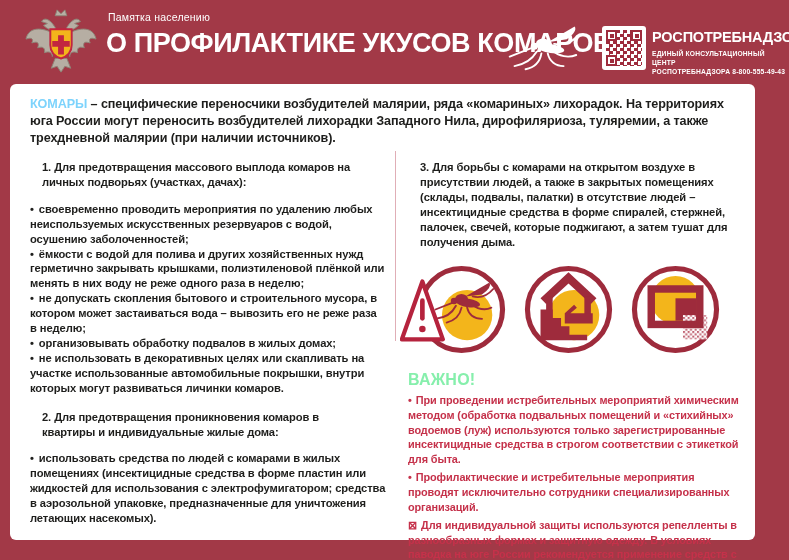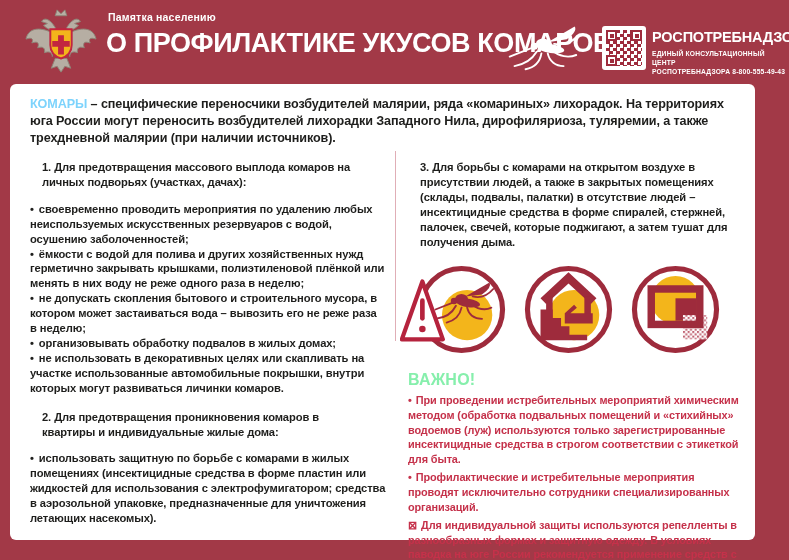--- a/index.html
+++ b/index.html
@@ -1,21 +1,21 @@
 <!DOCTYPE html>
 <html><head>
 <meta charset="utf-8">
 <style>
   * { margin:0; padding:0; box-sizing:border-box; }
   body { background:#5b5b5b; font-family:"Liberation Sans", sans-serif; }
   .page { position:relative; width:789px; height:560px; background:#a23947; overflow:hidden; }
 
   
   .emblem { position:absolute; left:20px; top:6px; }
-  .tagline { position:absolute; left:108px; top:11px; font-size:10.5px; color:#ffffff; font-weight:700; letter-spacing:0.2px; }
+  .tagline { position:absolute; left:108px; top:11px; font-size:10.5px; color:#ffffff; font-weight:400; letter-spacing:0.2px; }
   .title { position:absolute; left:106px; top:28px; font-size:27px; font-weight:700; color:#ffffff; letter-spacing:-0.4px; white-space:nowrap; }
   .mosq-header { position:absolute; left:505px; top:20px; }
   .qr { position:absolute; left:602px; top:26px; width:44px; height:44px; background:#ffffff; border-radius:3px; padding:4px; }
   .qr-inner { position:relative; width:100%; height:100%;
     background: repeating-conic-gradient(#9e2b3c 0% 25%, #ffffff 0% 50%);
     background-size:7px 7px; }
   .qr-f { position:absolute; width:11px; height:11px; border:2.5px solid #9e2b3c; background:#fff; }
   .qr-f::after { content:""; position:absolute; inset:1.5px; background:#9e2b3c; }
   .qr-f.tl { left:0; top:0; } .qr-f.tr { right:0; top:0; } .qr-f.bl { left:0; bottom:0; }
   .brand { position:absolute; left:652px; top:29px; font-size:14.5px; font-weight:700; color:#ffffff; letter-spacing:-0.2px; white-space:nowrap; }
@@ -115,21 +115,21 @@
     <div class="sec">
       <p class="sec-head">1.  Для предотвращения массового выплода комаров на личных подворьях (участках, дачах):</p>
       <span class="bullet">своевременно проводить мероприятия по удалению любых неиспользуемых искусственных резервуаров с водой, осушению заболоченностей;</span>
       <span class="bullet">ёмкости с водой для полива и других хозяйственных нужд герметично закрывать крышками, полиэтиленовой плёнкой или менять в них воду не реже одного раза в неделю;</span>
       <span class="bullet">не допускать скопления бытового и строительного мусора, в котором может застаиваться вода – вывозить его не реже раза в неделю;</span>
       <span class="bullet">организовывать обработку подвалов в жилых домах;</span>
       <span class="bullet">не использовать в декоративных целях или скапливать на участке использованные автомобильные покрышки, внутри которых могут развиваться личинки комаров.</span>
     </div>
     <div class="sec">
       <p class="sec-head">2. Для предотвращения проникновения комаров в квартиры и индивидуальные жилые дома:</p>
-      <span class="bullet">использовать защитную по борьбе с комарами в жилых помещениях (инсектицидные средства в форме пластин или жидкостей для использования с электрофумигатором; средства в аэрозольной упаковке, предназначенные для уничтожения летающих насекомых).</span>
+      <span class="bullet">использовать средства по людей с комарами в жилых помещениях (инсектицидные средства в форме пластин или жидкостей для использования с электрофумигатором; средства в аэрозольной упаковке, предназначенные для уничтожения летающих насекомых).</span>
     </div>
   </div>
 
   <div class="col-right">
     <div class="sec">
       <p class="sec-head">3.  Для борьбы с комарами на открытом воздухе в присутствии людей, а также в закрытых помещениях (склады, подвалы, палатки) в отсутствие людей – инсектицидные средства в форме спиралей, стержней, палочек, свечей, которые поджигают, а затем тушат для получения дыма.</p>
     </div>
 
     <div class="icon-row">
 

